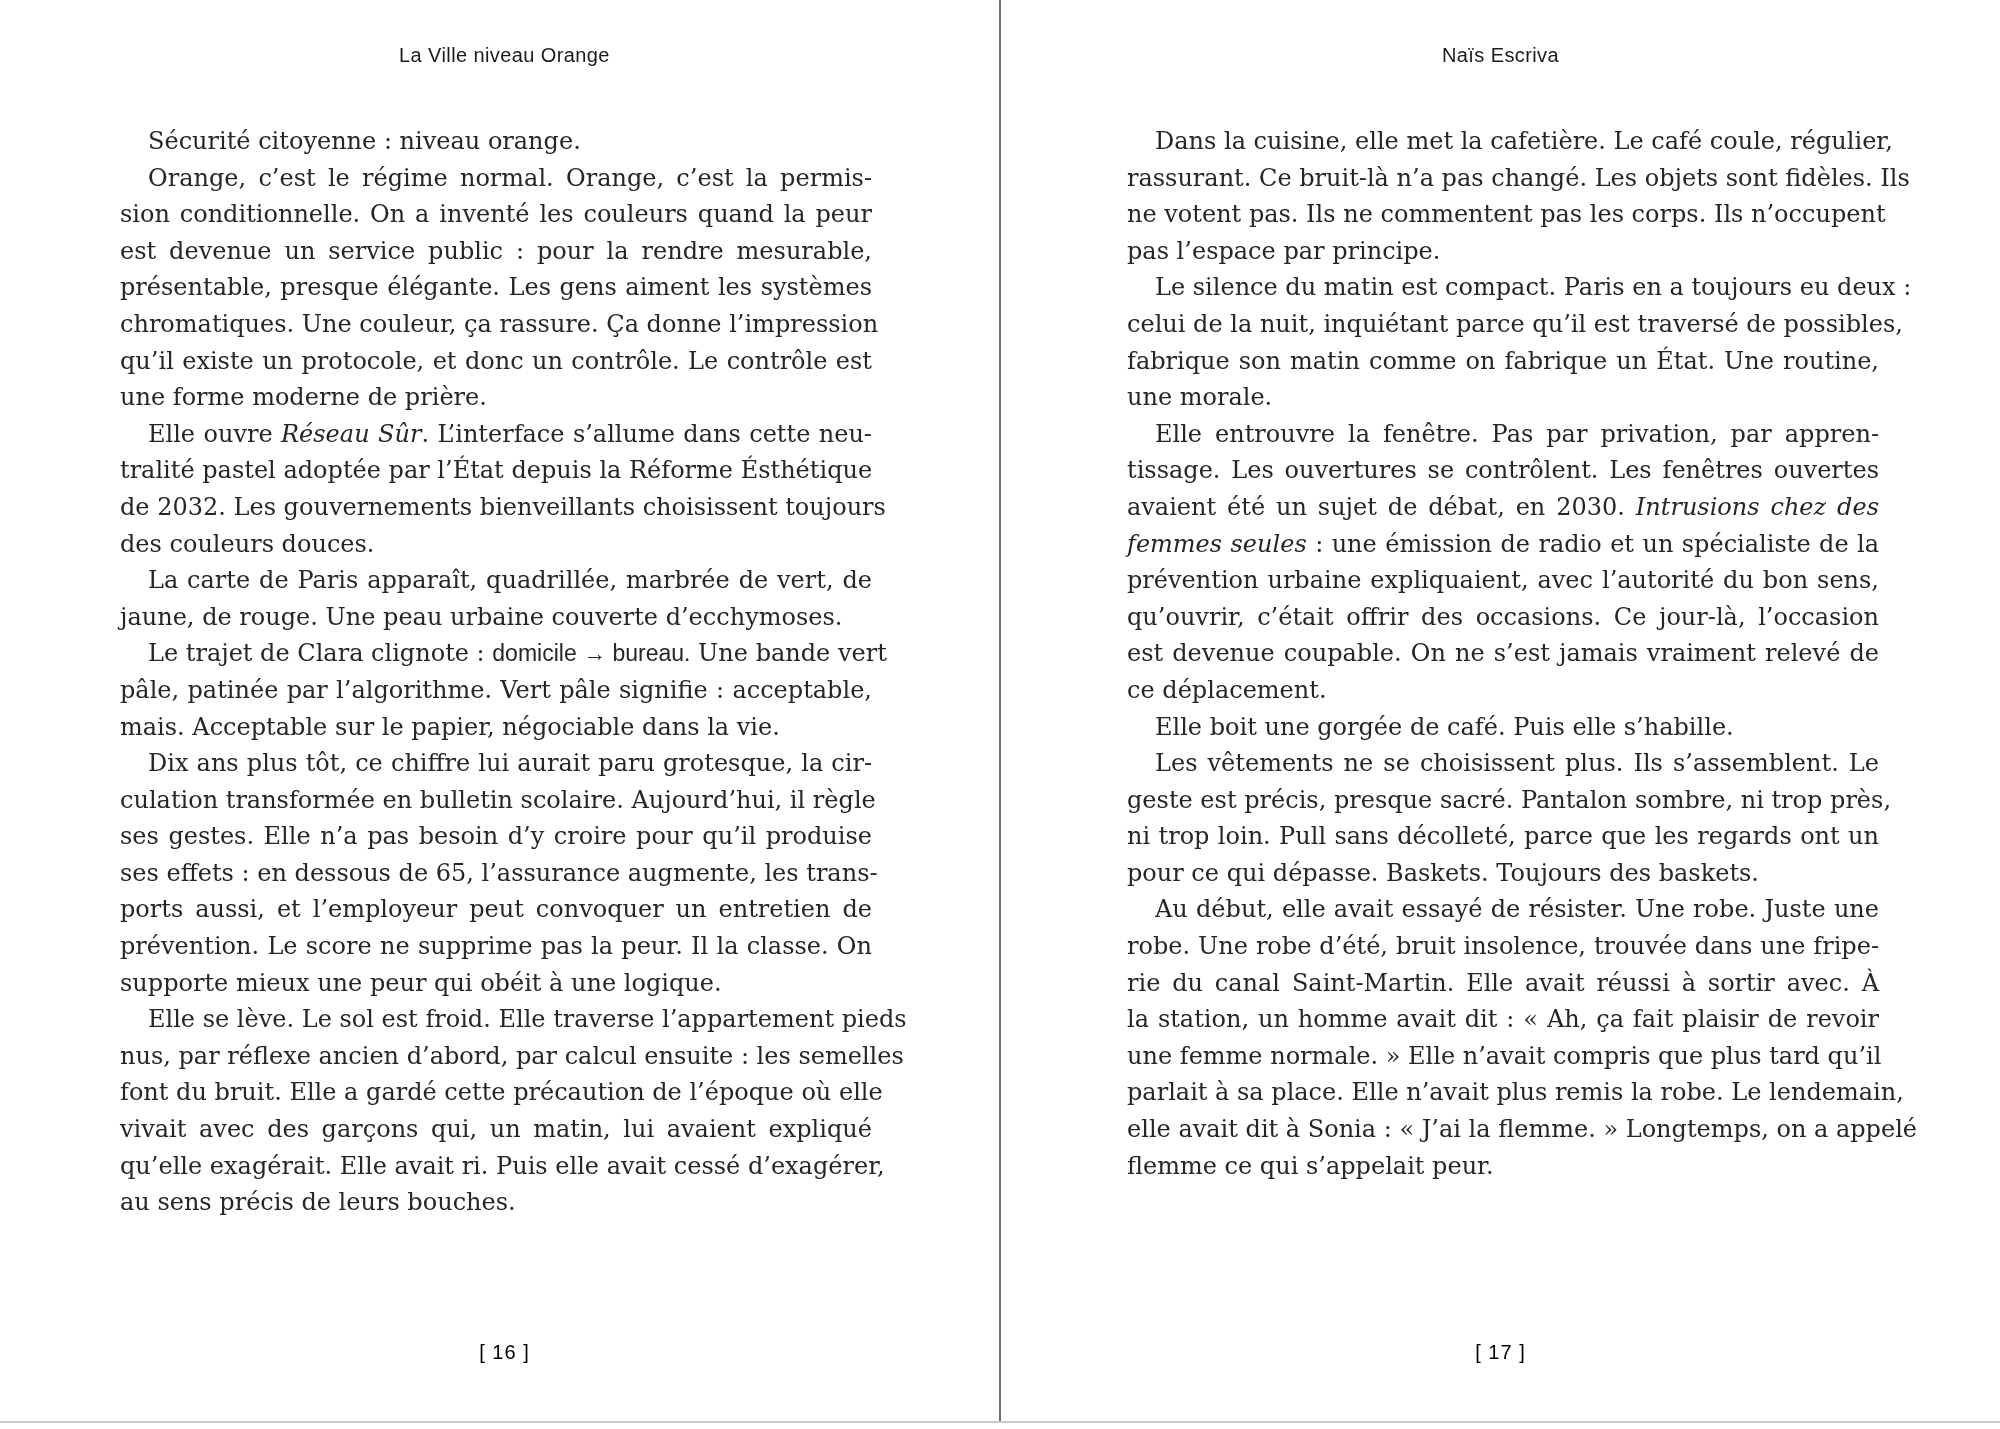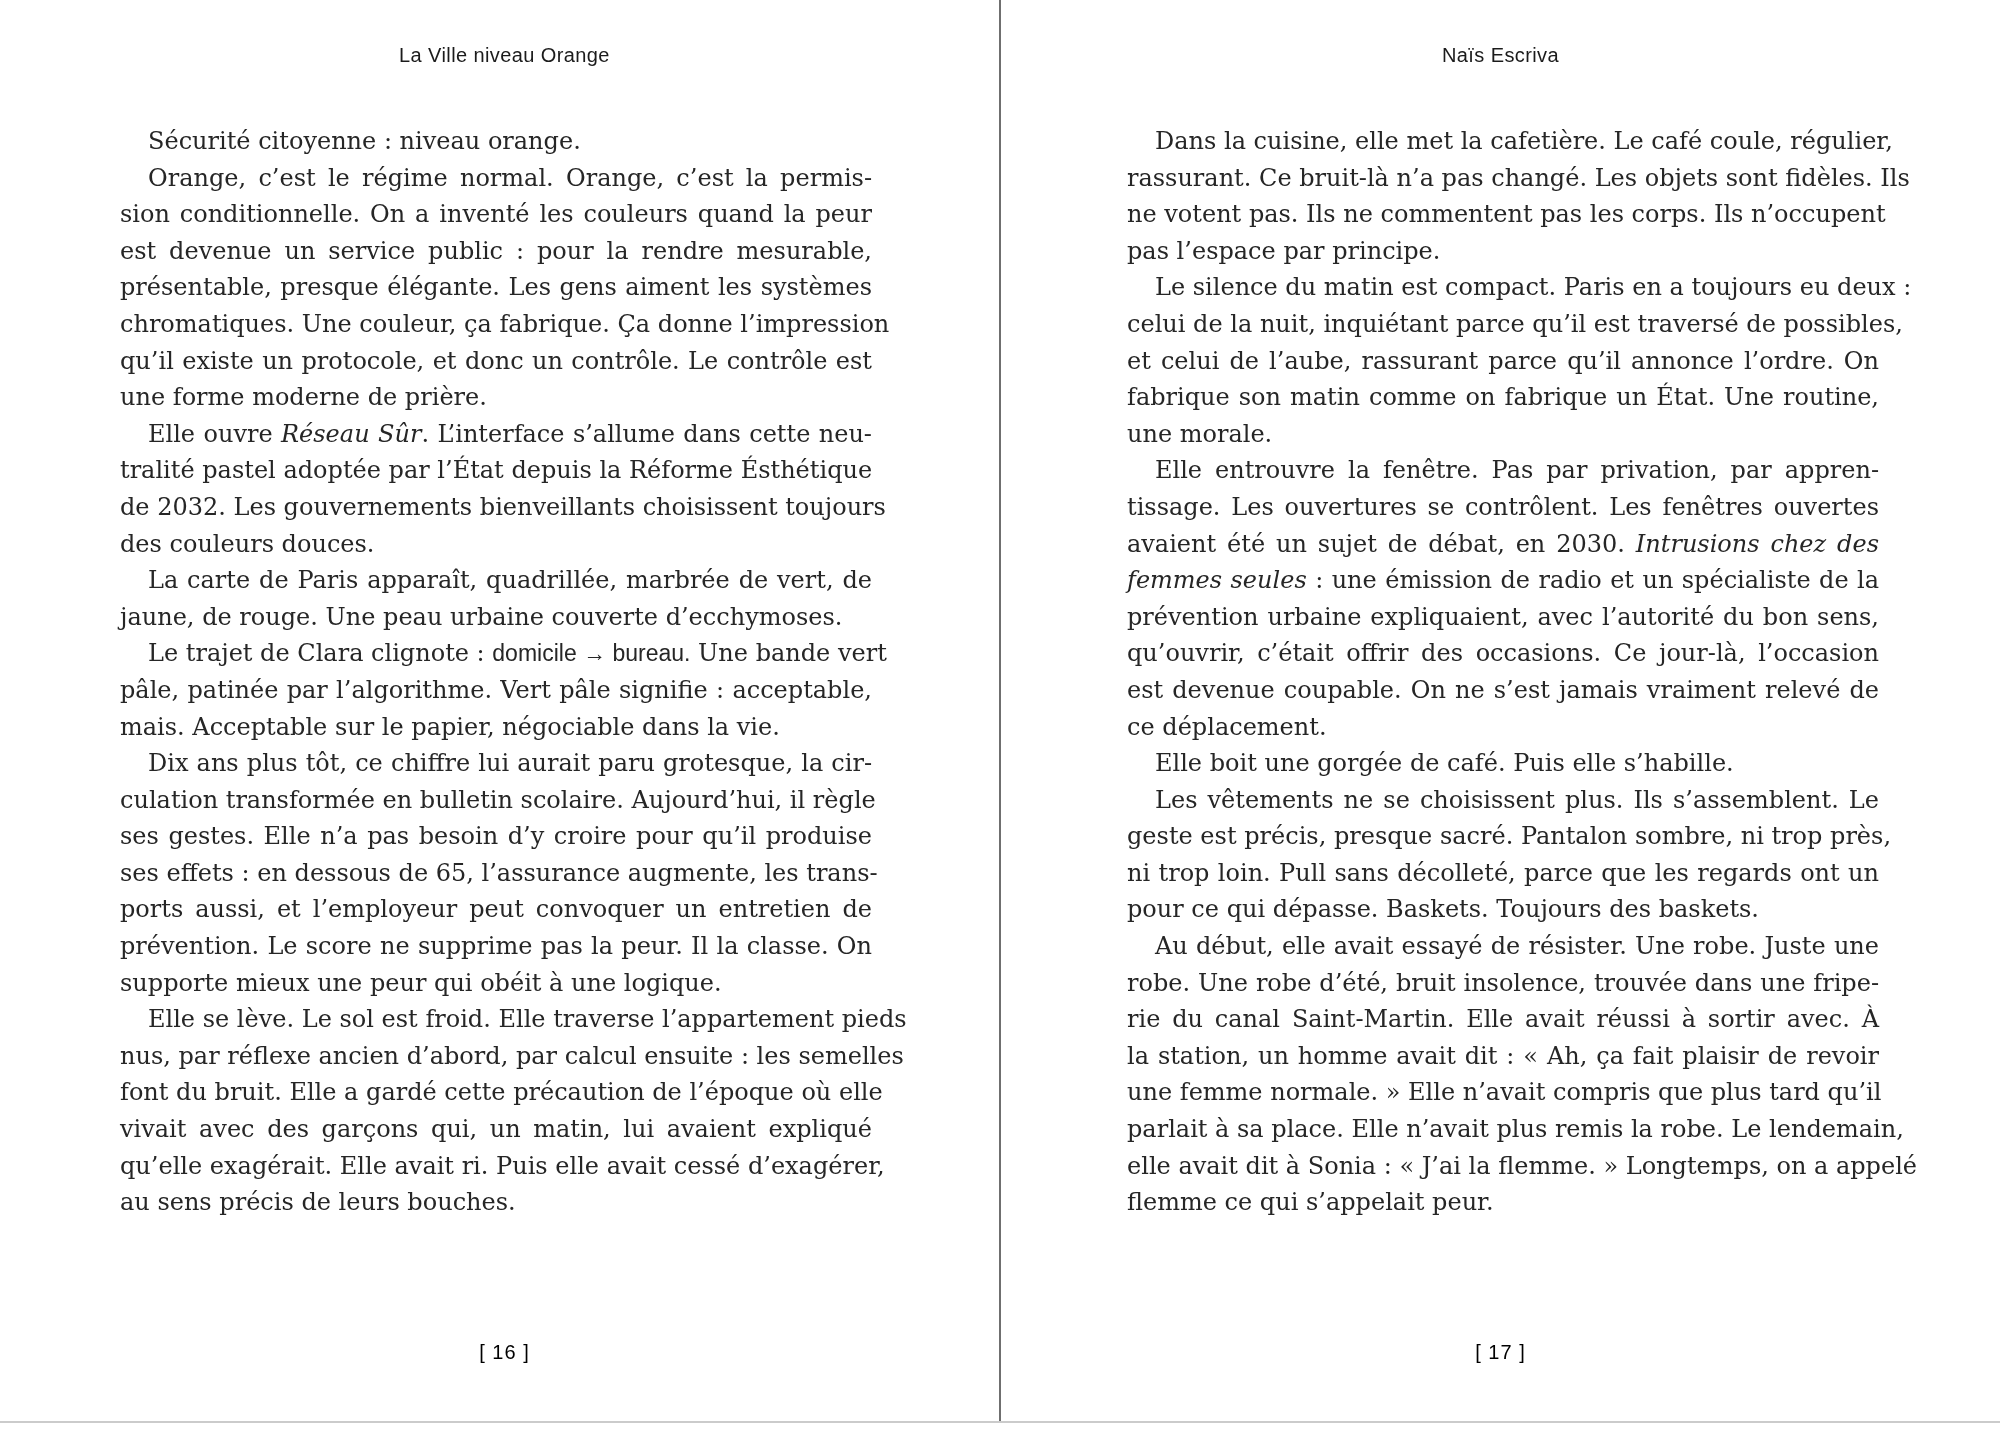--- a/index.html
+++ b/index.html
@@ -84,21 +84,21 @@
 <div class="canvas">
 
   <div class="page page-left">
     <div class="running-header">La Ville niveau Orange</div>
     <div class="text-block">
         <div class="line indent last"><span>Sécurité citoyenne : niveau orange.</span></div>
         <div class="line indent"><span>Orange, c’est le régime normal. Orange, c’est la permis-</span></div>
         <div class="line"><span>sion conditionnelle. On a inventé les couleurs quand la peur</span></div>
         <div class="line"><span>est devenue un service public : pour la rendre mesurable,</span></div>
         <div class="line"><span>présentable, presque élégante. Les gens aiment les systèmes</span></div>
-        <div class="line"><span>chromatiques. Une couleur, ça fabrique. Ça donne l’impression</span></div>
+        <div class="line"><span>chromatiques. Une couleur, ça rassure. Ça donne l’impression</span></div>
         <div class="line"><span>qu’il existe un protocole, et donc un contrôle. Le contrôle est</span></div>
         <div class="line last"><span>une forme moderne de prière.</span></div>
         <div class="line indent"><span>Elle ouvre </span><span class="s-italic">Réseau Sûr</span><span>. L’interface s’allume dans cette neu-</span></div>
         <div class="line"><span>tralité pastel adoptée par l’État depuis la Réforme Ésthétique</span></div>
         <div class="line"><span>de 2032. Les gouvernements bienveillants choisissent toujours</span></div>
         <div class="line last"><span>des couleurs douces.</span></div>
         <div class="line indent"><span>La carte de Paris apparaît, quadrillée, marbrée de vert, de</span></div>
         <div class="line last"><span>jaune, de rouge. Une peau urbaine couverte d’ecchymoses.</span></div>
         <div class="line indent"><span>Le trajet de Clara clignote : </span><span class="s-sans">domicile → bureau.</span><span> Une bande vert</span></div>
         <div class="line"><span>pâle, patinée par l’algorithme. Vert pâle signifie : acceptable,</span></div>
@@ -122,21 +122,20 @@
 
   <div class="page page-right">
     <div class="running-header">Naïs Escriva</div>
     <div class="text-block">
         <div class="line indent"><span>Dans la cuisine, elle met la cafetière. Le café coule, régulier,</span></div>
         <div class="line"><span>rassurant. Ce bruit-là n’a pas changé. Les objets sont fidèles. Ils</span></div>
         <div class="line"><span>ne votent pas. Ils ne commentent pas les corps. Ils n’occupent</span></div>
         <div class="line last"><span>pas l’espace par principe.</span></div>
         <div class="line indent"><span>Le silence du matin est compact. Paris en a toujours eu deux :</span></div>
         <div class="line"><span>celui de la nuit, inquiétant parce qu’il est traversé de possibles,</span></div>
-        <div class="line"><span>et celui de l’aube, rassurant parce qu’il annonce l’ordre. On</span></div>
         <div class="line"><span>fabrique son matin comme on fabrique un État. Une routine,</span></div>
         <div class="line last"><span>une morale.</span></div>
         <div class="line indent"><span>Elle entrouvre la fenêtre. Pas par privation, par appren-</span></div>
         <div class="line"><span>tissage. Les ouvertures se contrôlent. Les fenêtres ouvertes</span></div>
         <div class="line"><span>avaient été un sujet de débat, en 2030. </span><span class="s-italic">Intrusions chez des</span></div>
         <div class="line"><span class="s-italic">femmes seules</span><span> : une émission de radio et un spécialiste de la</span></div>
         <div class="line"><span>prévention urbaine expliquaient, avec l’autorité du bon sens,</span></div>
         <div class="line"><span>qu’ouvrir, c’était offrir des occasions. Ce jour-là, l’occasion</span></div>
         <div class="line"><span>est devenue coupable. On ne s’est jamais vraiment relevé de</span></div>
         <div class="line last"><span>ce déplacement.</span></div>

